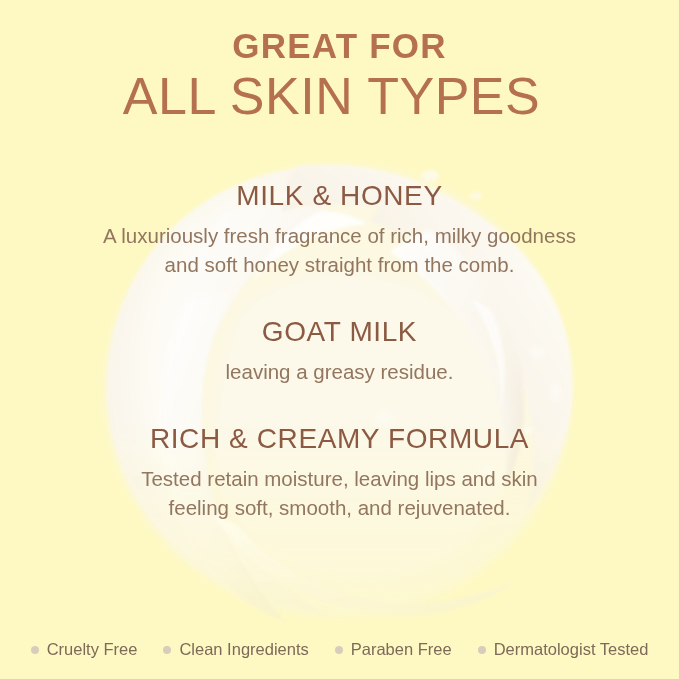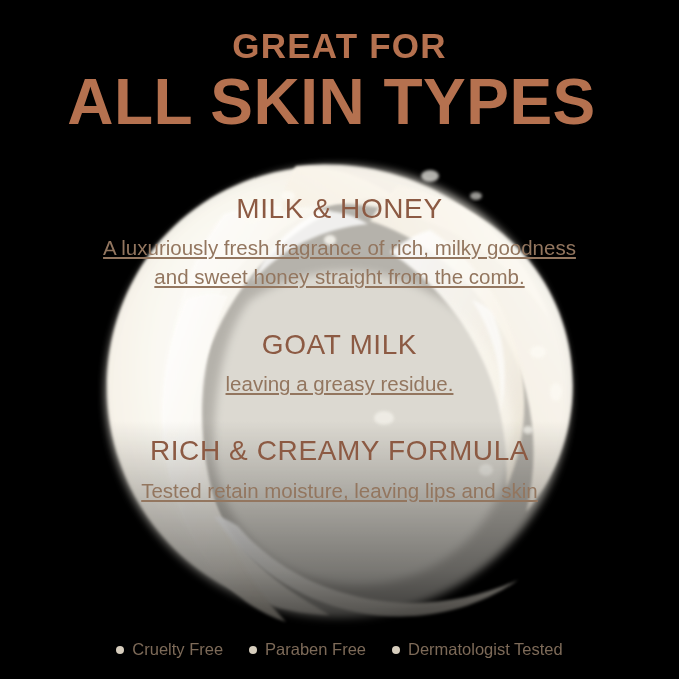--- a/index.html
+++ b/index.html
@@ -13,21 +13,21 @@
     overflow: hidden;
     background: #f1eade;
     font-family: "Liberation Sans", sans-serif;
     -webkit-font-smoothing: antialiased;
   }
 
   #infographic {
     position: relative;
     width: 679px;
     height: 679px;
-    background: #000000;
+    background: #fef9c3;
     overflow: hidden;
   }
 
   
   #splash-layer {
     position: absolute;
     left: 0;
     top: 0;
     width: 679px;
     height: 679px;
@@ -62,22 +62,22 @@
     display: block;
     font-size: 35px;
     font-weight: bold;
     letter-spacing: 1.2px;
     color: #b5714f;
     line-height: 1.0;
     margin: 0;
   }
   .headline-large {
     display: block;
-    font-size: 64px;
-    font-weight: bold;
+    font-size: 52px;
+    font-weight: normal;
     letter-spacing: 0.5px;
     color: #b5714f;
     line-height: 1.04;
     margin: 6px 16px 0 0;
   }
 
   
   .features {
     width: 100%;
     margin-top: 58px;
@@ -100,21 +100,20 @@
     line-height: 1.1;
     margin: 0 0 9px 0;
   }
   .feature-body {
     font-size: 20.5px;
     font-weight: normal;
     color: #93765f;
     line-height: 1.42;
     margin: 0 auto;
     max-width: 600px;
-    text-decoration: underline;
   }
   .feature-body-line {
     display: block;
   }
 
   
   .claims {
     position: absolute;
     left: 0;
     bottom: 20px;
@@ -289,44 +288,49 @@
       <span class="headline-small">GREAT FOR</span>
       <span class="headline-large">ALL SKIN TYPES</span>
     </div>
 
     <div class="features">
 
       <div class="feature">
         <h2 class="feature-title">MILK &amp; HONEY</h2>
         <p class="feature-body">
           <span class="feature-body-line">A luxuriously fresh fragrance of rich, milky goodness</span>
-          <span class="feature-body-line">and sweet honey straight from the comb.</span>
+          <span class="feature-body-line">and soft honey straight from the comb.</span>
         </p>
       </div>
 
       <div class="feature">
         <h2 class="feature-title">GOAT MILK</h2>
         <p class="feature-body">
           <span class="feature-body-line">leaving a greasy residue.</span>
         </p>
       </div>
 
       <div class="feature">
         <h2 class="feature-title">RICH &amp; CREAMY FORMULA</h2>
         <p class="feature-body">
           <span class="feature-body-line">Tested retain moisture, leaving lips and skin</span>
+          <span class="feature-body-line">feeling soft, smooth, and rejuvenated.</span>
         </p>
       </div>
 
     </div>
 
     <div class="claims">
       <span class="claim">
         <span class="claim-dot"></span>
         <span>Cruelty Free</span>
+      </span>
+      <span class="claim">
+        <span class="claim-dot"></span>
+        <span>Clean Ingredients</span>
       </span>
       <span class="claim">
         <span class="claim-dot"></span>
         <span>Paraben Free</span>
       </span>
       <span class="claim">
         <span class="claim-dot"></span>
         <span>Dermatologist Tested</span>
       </span>
     </div>

